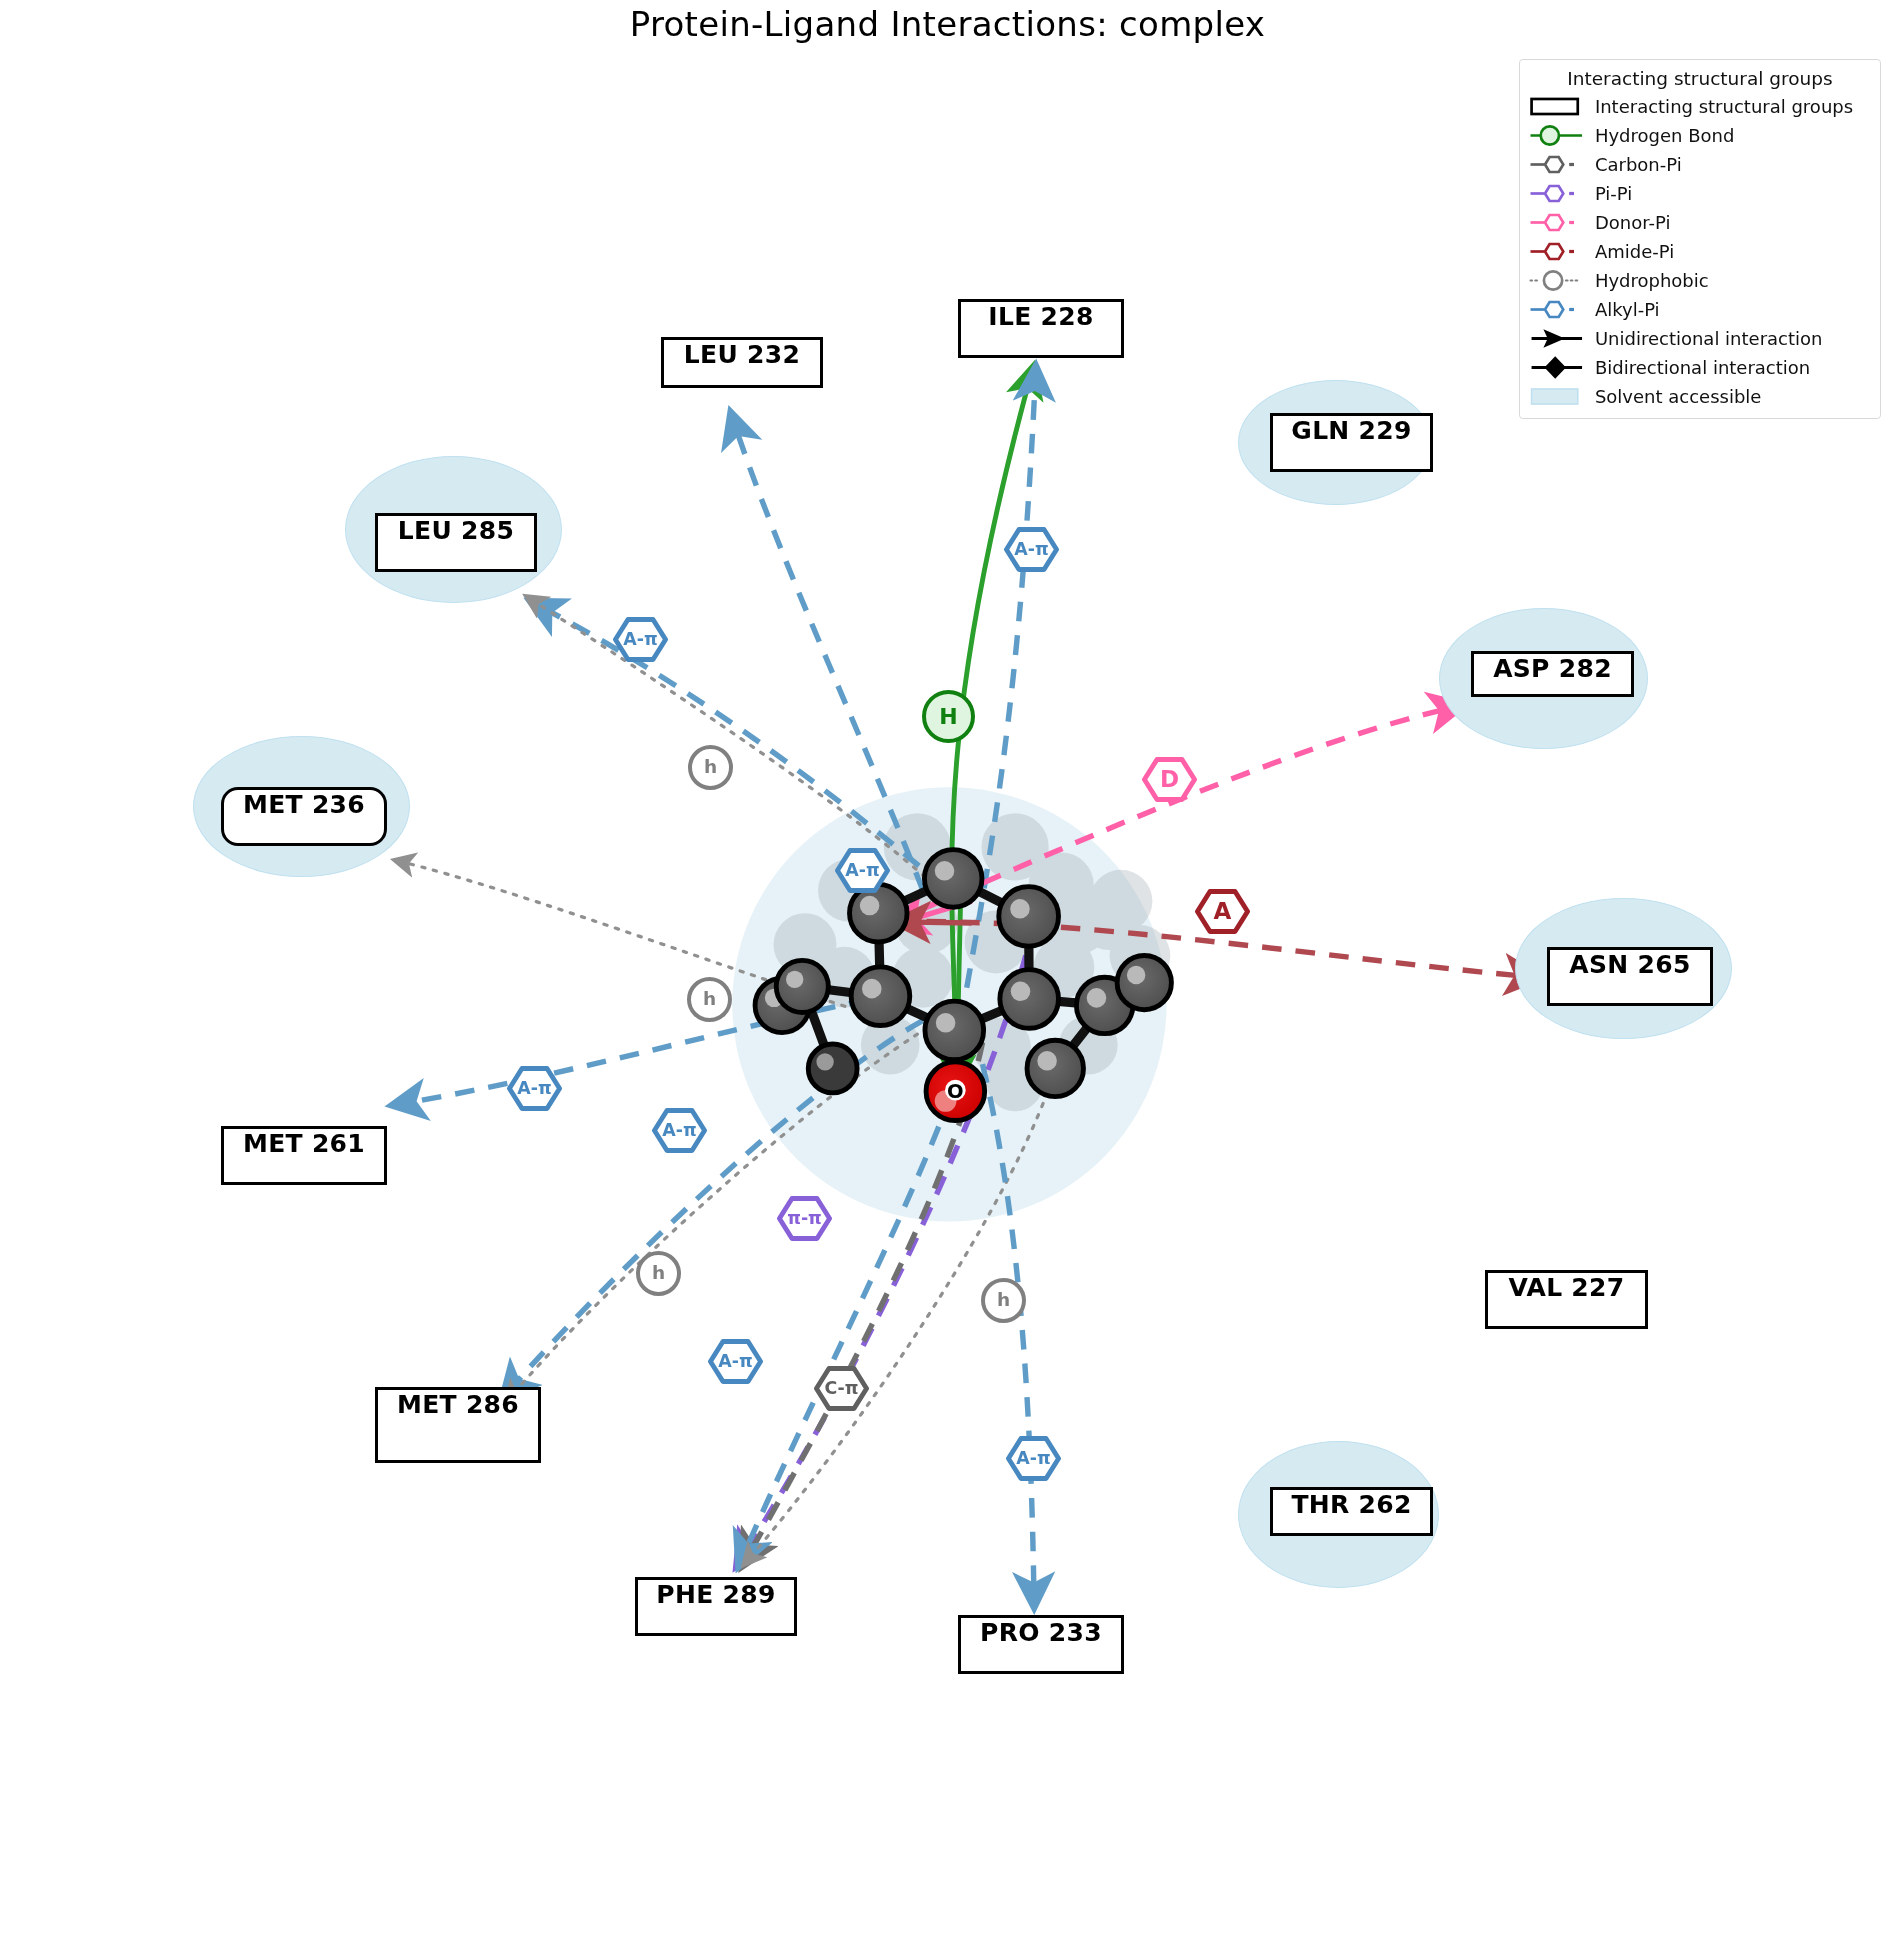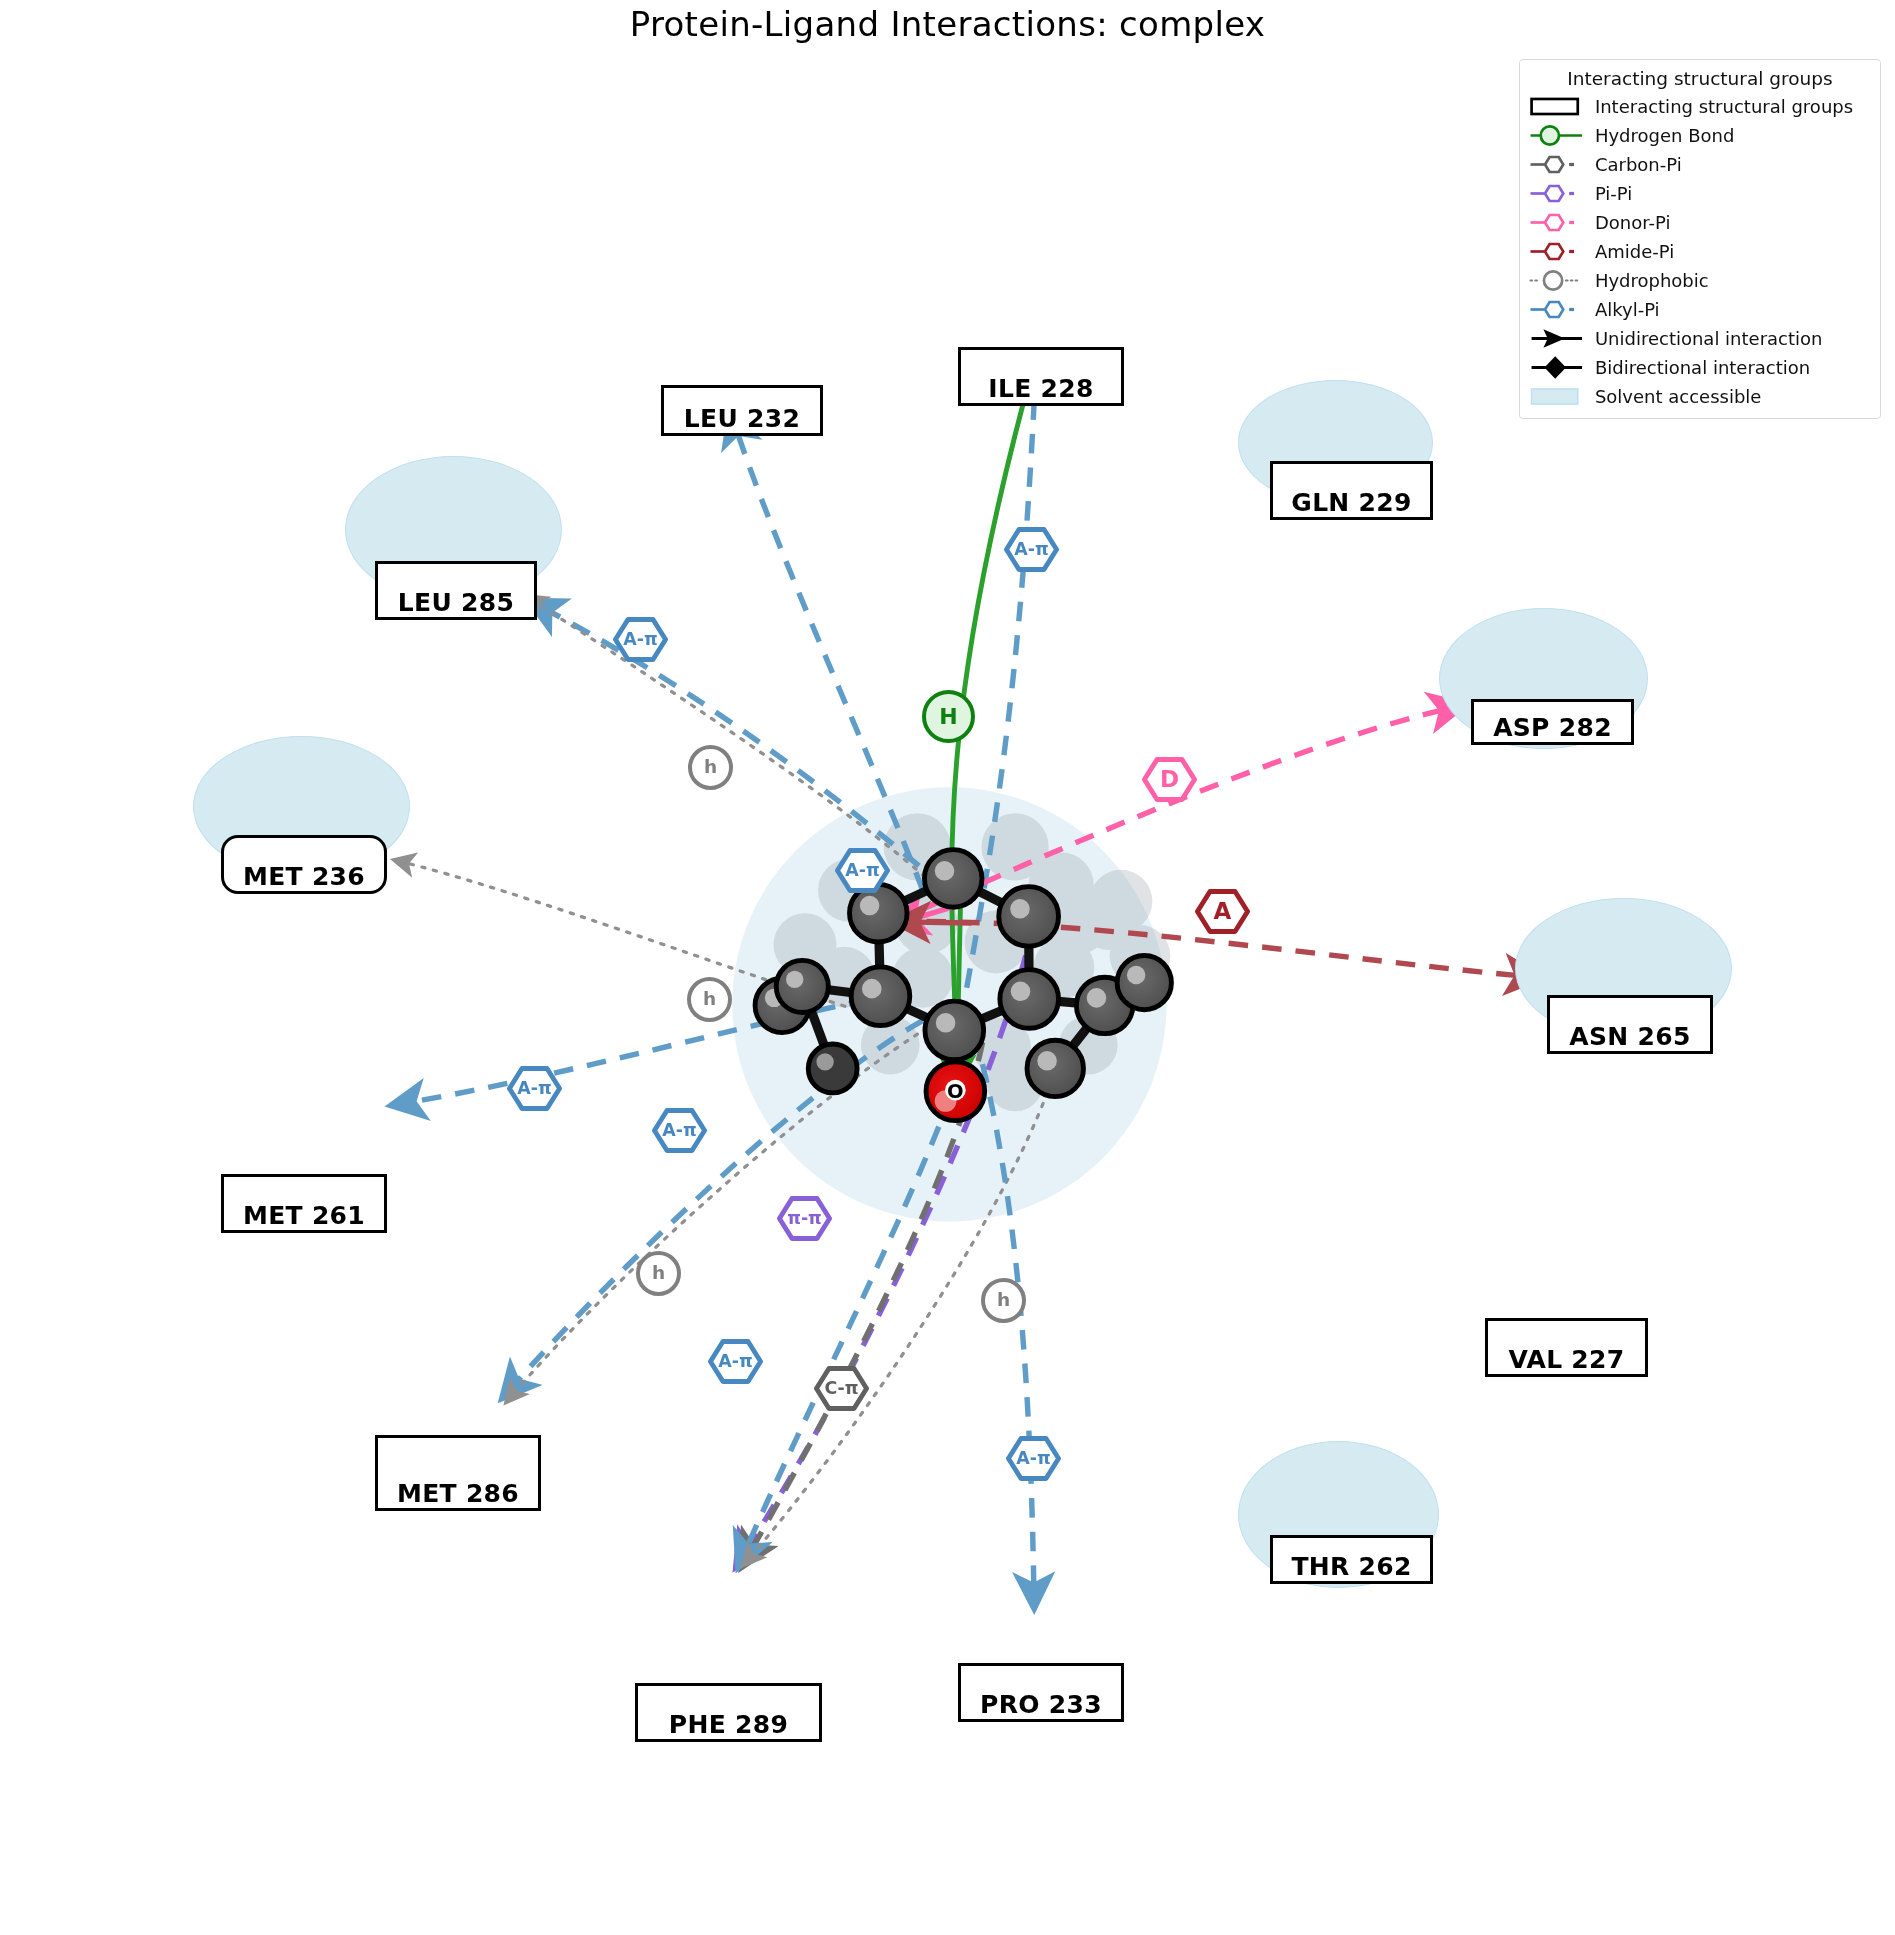--- a/index.html
+++ b/index.html
@@ -9,23 +9,23 @@
 
   .title{
     position:absolute;left:0;top:4.3px;width:1895px;text-align:center;
     font-family:"DejaVu Sans", sans-serif;font-size:34px;color:#000;
     letter-spacing:0.3px;
   }
 
   
   .resbox{
     position:absolute;background:#ffffff;border:3.8px solid #000000;
-    display:flex;align-items:flex-end;justify-content:center;
+    display:flex;align-items:flex-start;justify-content:center;
     font-family:"DejaVu Sans", sans-serif;font-weight:bold;font-size:25px;color:#000;
-    box-sizing:border-box;white-space:nowrap;letter-spacing:0.3px;margin-top:48px;
+    box-sizing:border-box;white-space:nowrap;letter-spacing:0.3px;
   }
 
   
   .solvent{
     position:absolute;border-radius:50%;
     background:#d6eaf2;border:1.6px solid #bfe0ef;box-sizing:border-box;
   }
 
   
   .node{
@@ -260,21 +260,21 @@
       </div>
       <div class="resbox" style="left: 1485px; top: 1270px; width: 163px; height: 59px;">
         <span>VAL 227</span>
       </div>
       <div class="resbox" style="left: 375px; top: 1387px; width: 166px; height: 76px;">
         <span>MET 286</span>
       </div>
       <div class="resbox" style="left: 1270px; top: 1487px; width: 163px; height: 49px;">
         <span>THR 262</span>
       </div>
-      <div class="resbox" style="left: 635px; top: 1635px; width: 187px; height: 59px;">
+      <div class="resbox" style="left: 635px; top: 1577px; width: 162px; height: 59px;">
         <span>PHE 289</span>
       </div>
       <div class="resbox" style="left: 958px; top: 1615px; width: 166px; height: 59px;">
         <span>PRO 233</span>
       </div>
     </div>
 
   <div id="nodes">
       <div class="node" style="left: 1004px; top: 522px; width: 55px; height: 55px; color: rgb(72, 136, 192);">
         <svg width="55" height="55" style="position: absolute; left: 0px; top: 0px;" viewBox="0 0 102 102">

